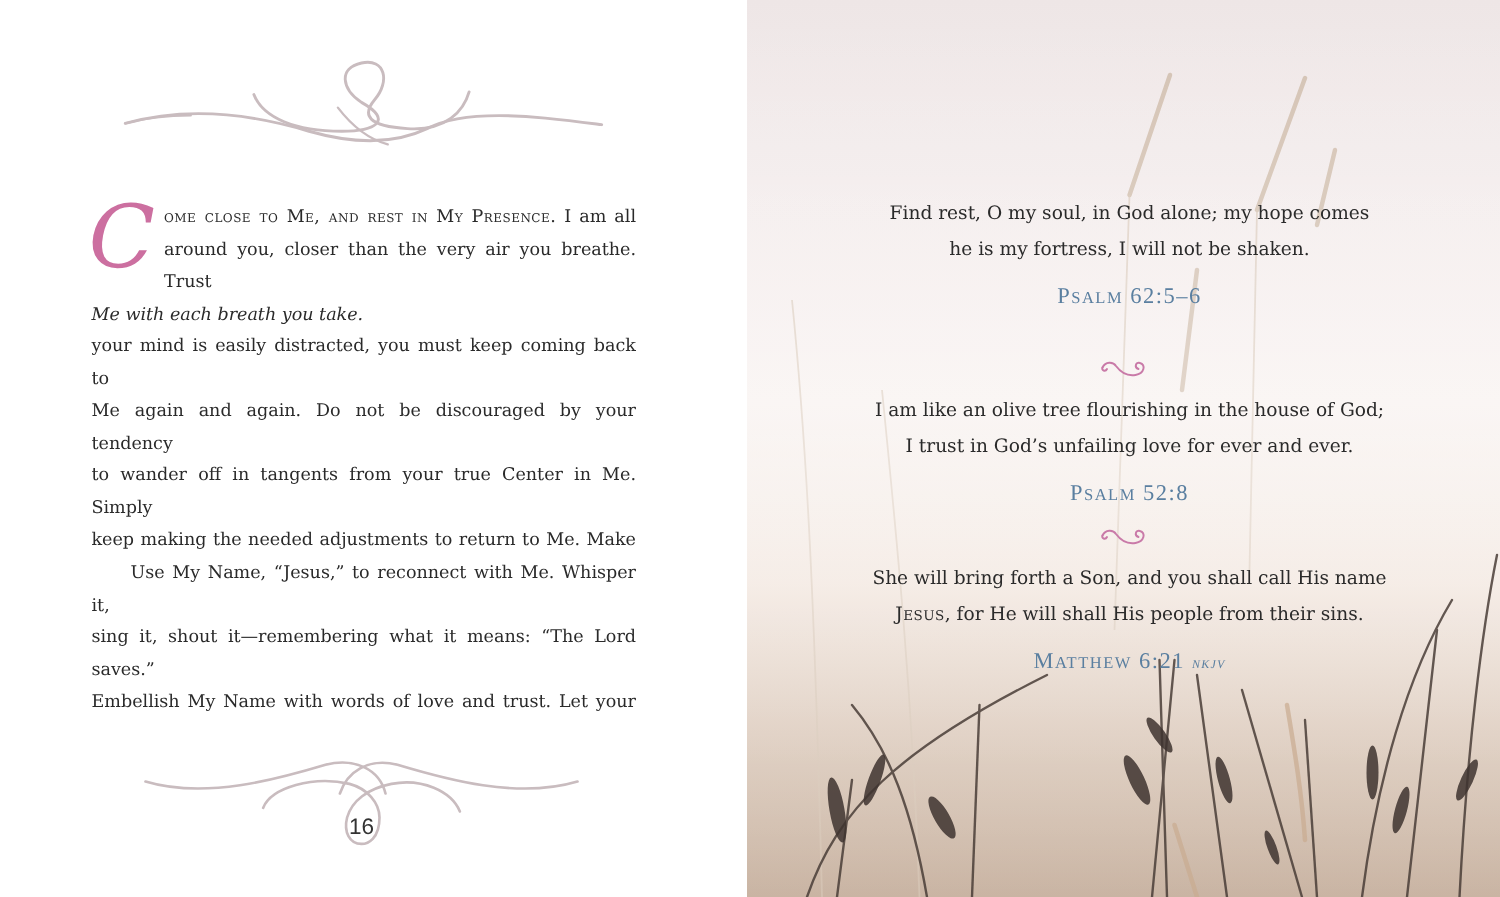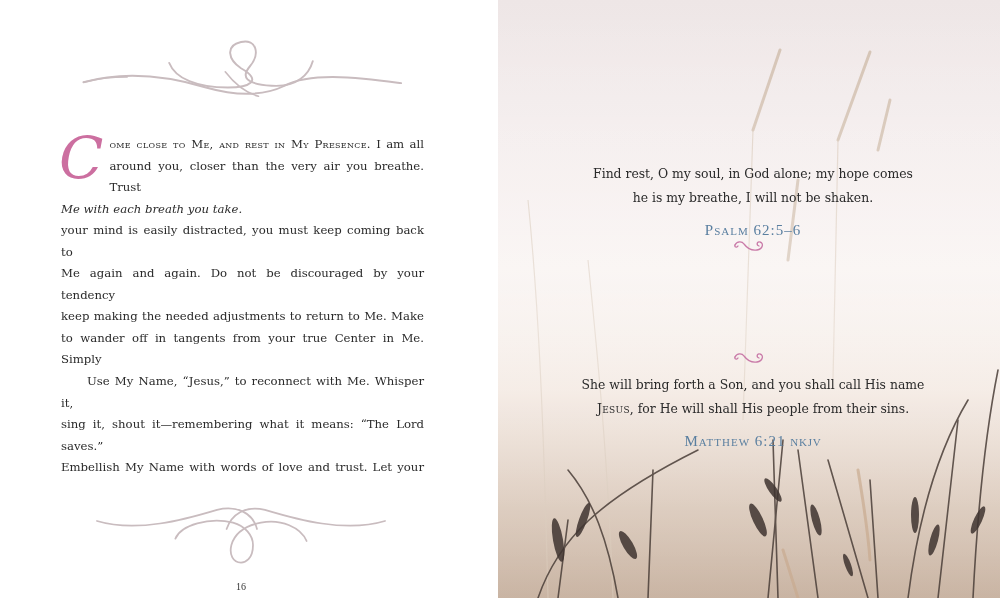--- a/index.html
+++ b/index.html
@@ -9,21 +9,21 @@
     
     .left-page {
       position: relative; width: 498px; height: 598px; background: #ffffff;
     }
     .ornament { position: absolute; left: 58px; width: 366px; }
     .ornament-top { top: 35px; height: 70px; }
     .ornament-bottom { top: 497px; height: 80px; }
     .ornament svg { width: 100%; height: 100%; display: block; }
     .page-number {
       position: absolute; left: 226px; top: 543px; width: 30px; text-align: center;
-      font-family: Liberation Serif, serif; font-size: 10px; color: #333; margin-top: 38px;
+      font-family: Liberation Sans, sans-serif; font-size: 15px; color: #333;
     }
 
     .body-text {
       position: absolute; left: 61px; top: 134px; width: 363px;
       font-family: "DejaVu Serif", serif; font-size: 11.7px; line-height: 21.55px;
       color: #2a2a2a; text-align: justify;
     }
     .body-text p { text-indent: 26px; }
     .body-text p.first { text-indent: 0; }
     .dropcap {
@@ -45,21 +45,21 @@
     .photo svg { width: 100%; height: 100%; display: block; }
 
     .verse-block {
       position: absolute; left: 40px; width: 430px; text-align: center;
       font-family: "DejaVu Serif", serif; font-size: 12.4px; line-height: 24px; color: #2a2a2a;
     }
     .verse-ref {
       display: block; margin-top: 8px; font-family: "Liberation Serif", serif;
       font-variant: small-caps; font-size: 15px; letter-spacing: 1px; color: #5a7fa0;
     }
-    .verse-ref .small { font-size: 16px; letter-spacing: 0.8px; }
+    .verse-ref .small { font-size: 12px; letter-spacing: 0.8px; font-style: italic; }
     .divider-swirl { position: absolute; left: 233px; width: 36px; height: 16px; }
     .divider-swirl svg { width: 100%; height: 100%; }
   </style>
 </head>
 <body>
 
 <div class="spread">
 
   <div class="left-page">
 
@@ -75,22 +75,22 @@
     <div class="body-text">
       <p class="first">
         <span class="dropcap">C</span>
         <span class="line"><span class="smallcaps">ome close to Me, and rest in My Presence.</span><span> I am all</span></span>
         <span class="line">around you, closer than the very air you breathe. Trust</span>
         <span class="line last" style="margin-left:-0px;font-style:italic;">Me with each breath you take.</span>
       </p>
       <p style="text-indent:0">
         <span class="line">your mind is easily distracted, you must keep coming back to</span>
         <span class="line">Me again and again. Do not be discouraged by your tendency</span>
+        <span class="line">to wander off in tangents from your true Center in Me. Simply</span>
         <span class="line">keep making the needed adjustments to return to Me. Make</span>
-        <span class="line">to wander off in tangents from your true Center in Me. Simply</span>
       </p>
       <p>
         <span class="line">Use My Name, “Jesus,” to reconnect with Me. Whisper it,</span>
       </p>
       <p style="text-indent:0">
         <span class="line">sing it, shout it—remembering what it means: “The Lord saves.”</span>
         <span class="line">Embellish My Name with words of love and trust. Let your</span>
 
       </p>
     </div>
@@ -156,33 +156,38 @@
           <ellipse cx="480" cy="520" rx="4" ry="15" transform="rotate(25 480 520)"></ellipse>
           <ellipse cx="350" cy="565" rx="3" ry="12" transform="rotate(-20 350 565)"></ellipse>
         </g>
         <g stroke="#c9ab90" stroke-width="3" fill="none" opacity="0.7" stroke-linecap="round">
           <path d="M285 550 L 300 598"></path>
           <path d="M360 470 C 365 500, 370 530, 372 560"></path>
         </g>
       </svg>
     </div>
 
-    <div class="verse-block" style="top:130px;margin-top:32px;">
+    <div class="verse-block" style="top:130px;">
       <span style="display:block">Find rest, O my soul, in God alone; my hope comes</span>
-      <span style="display:block">he is my breathe, I will not be shaken.</span>
+      <span style="display:block">he is my fortress, I will not be shaken.</span>
       <span class="verse-ref">Psalm 62:5–6</span>
     </div>
 
     <div class="divider-swirl" style="top:238px;">
       <svg viewBox="0 0 36 16" fill="none" stroke="#c97aa8" stroke-width="1.3" stroke-linecap="round">
         <path d="M4 7 C 6 3, 11 3, 13 6 C 16 10, 20 13, 26 12 C 32 11, 33 5, 29 4 C 26 3, 25 7, 28 8"></path>
         <path d="M4 7 C 3 9, 6 10, 7 8"></path>
       </svg>
     </div>
 
+    <div class="verse-block" style="top:261px;">
+      <span style="display:block">I am like an olive tree flourishing in the house of God;</span>
+      <span style="display:block">I trust in God’s unfailing love for ever and ever.</span>
+      <span class="verse-ref">Psalm 52:8</span>
+    </div>
 
     <div class="divider-swirl" style="top:350px;">
       <svg viewBox="0 0 36 16" fill="none" stroke="#c97aa8" stroke-width="1.3" stroke-linecap="round">
         <path d="M4 7 C 6 3, 11 3, 13 6 C 16 10, 20 13, 26 12 C 32 11, 33 5, 29 4 C 26 3, 25 7, 28 8"></path>
         <path d="M4 7 C 3 9, 6 10, 7 8"></path>
       </svg>
     </div>
 
     <div class="verse-block" style="top:373px;">
       <span style="display:block">She will bring forth a Son, and you shall call His name</span>

